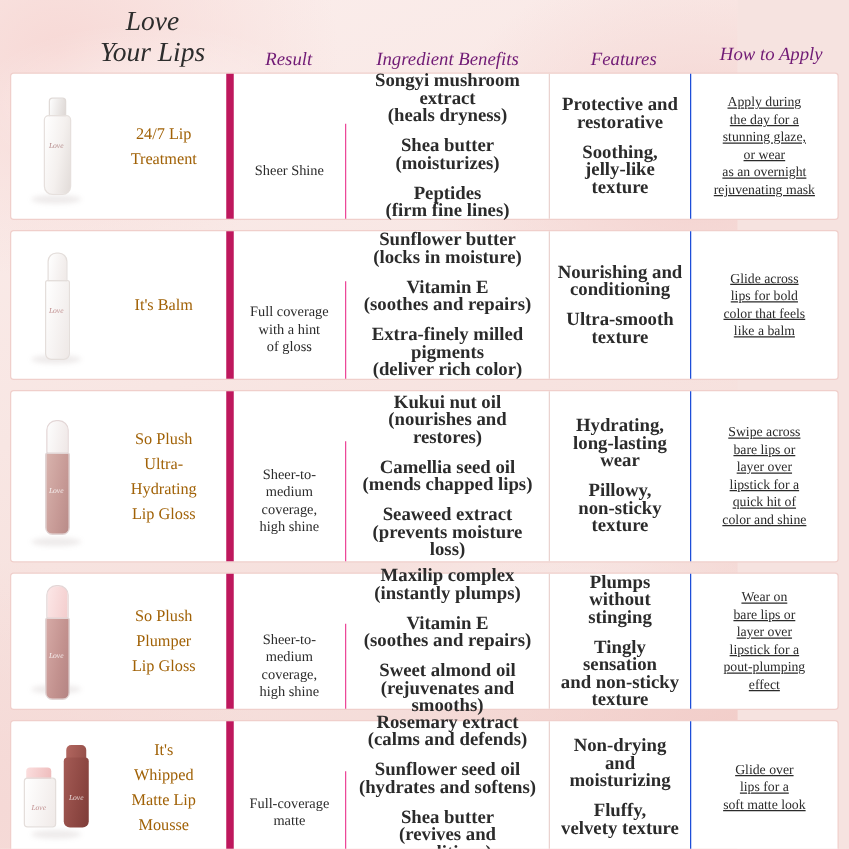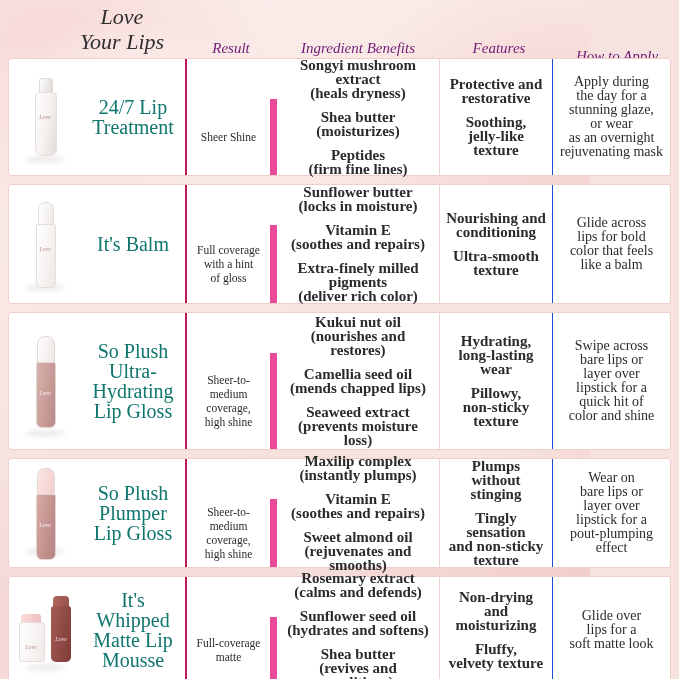--- a/index.html
+++ b/index.html
@@ -45,21 +45,21 @@
   .headers .h{
     position:absolute;
     font-style:italic;
     font-size:15px;
     color:#701a75;
     text-align:center;
   }
   .h-result{left:186px;width:90px;top:4px;}
   .h-ing{left:278px;width:160px;top:4px;}
   .h-feat{left:440px;width:118px;top:4px;}
-  .h-apply{left:558px;width:118px;top:12px;}
+  .h-apply{left:558px;width:118px;top:0;}
 
   .rows{
     position:absolute;left:8px;top:58px;width:663px;
   }
   .row{
     position:relative;
     background:#ffffff;
     border:1px solid #f0cfcb;
     border-radius:3px;
     margin-bottom:8px;
@@ -70,43 +70,43 @@
     box-sizing:border-box;
     display:flex;
     align-items:center;
     justify-content:center;
     text-align:center;
     padding:6px 6px;
   }
   .c-img{width:72px;flex:0 0 72px;}
   .c-name{
     width:106px;flex:0 0 106px;
-    font-size:20px;line-height:20px;color:#0f766e;
-    border-right:2px solid #be185d;
+    font-size:13px;line-height:20px;color:#a16207;
+    border-right:6px solid #be185d;
   }
   .c-result{
     width:90px;flex:0 0 90px;
     font-size:11.5px;line-height:14px;color:#2b2b2b;
-    border-right:7px solid #ec4899;
+    border-right:1px solid #ec4899;
     margin-top:40px;
   }
   .c-ing{
     width:163px;flex:0 0 163px;
     border-right:1px solid #ead3d0;
     flex-direction:column;
     justify-content:center;
   }
   .c-feat{
     width:113px;flex:0 0 113px;
     border-right:1px solid #1d4ed8;
     flex-direction:column;justify-content:center;
   }
   .c-apply{
     flex:1 1 auto;
-    font-size:14px;line-height:14px;color:#2b2b2b;
+    font-size:11px;line-height:14px;color:#2b2b2b;text-decoration:underline;
   }
   .blk{
     font-size:15px;line-height:14px;color:#2b2b2b;
     margin:5px 0;
     font-weight:bold;
   }
   .blk:first-child{margin-top:0;}
   .blk:last-child{margin-bottom:0;}
 
   

